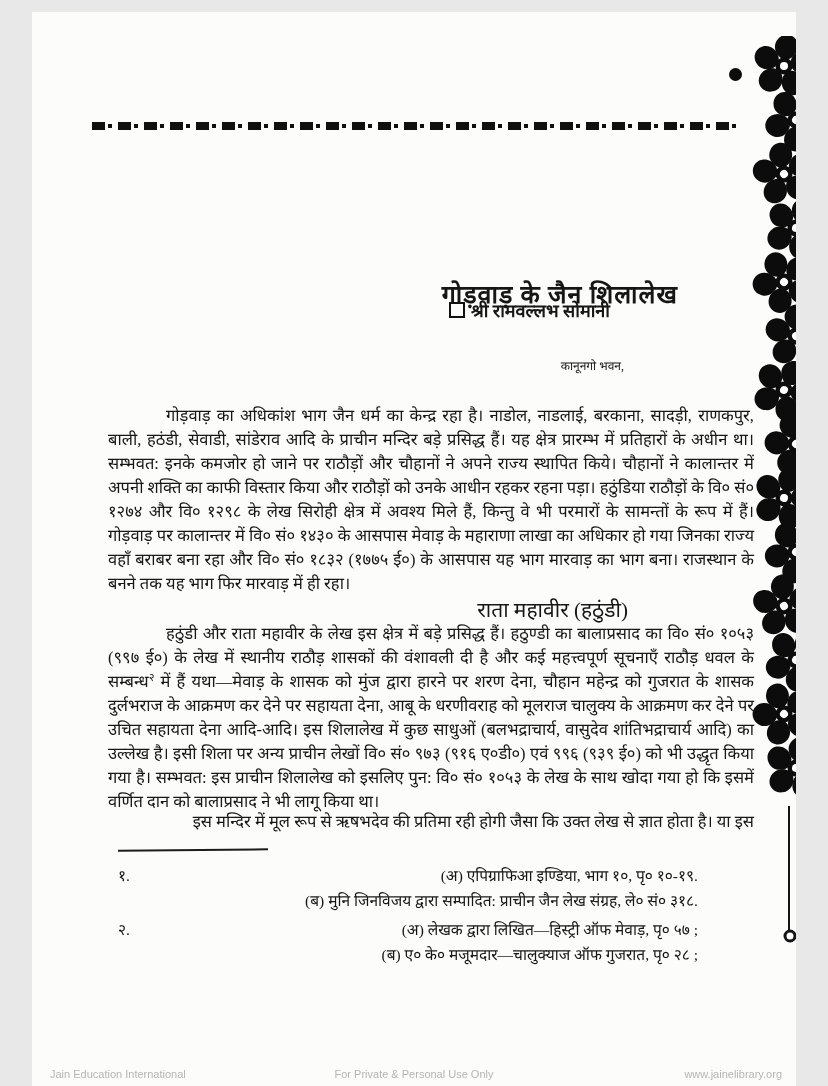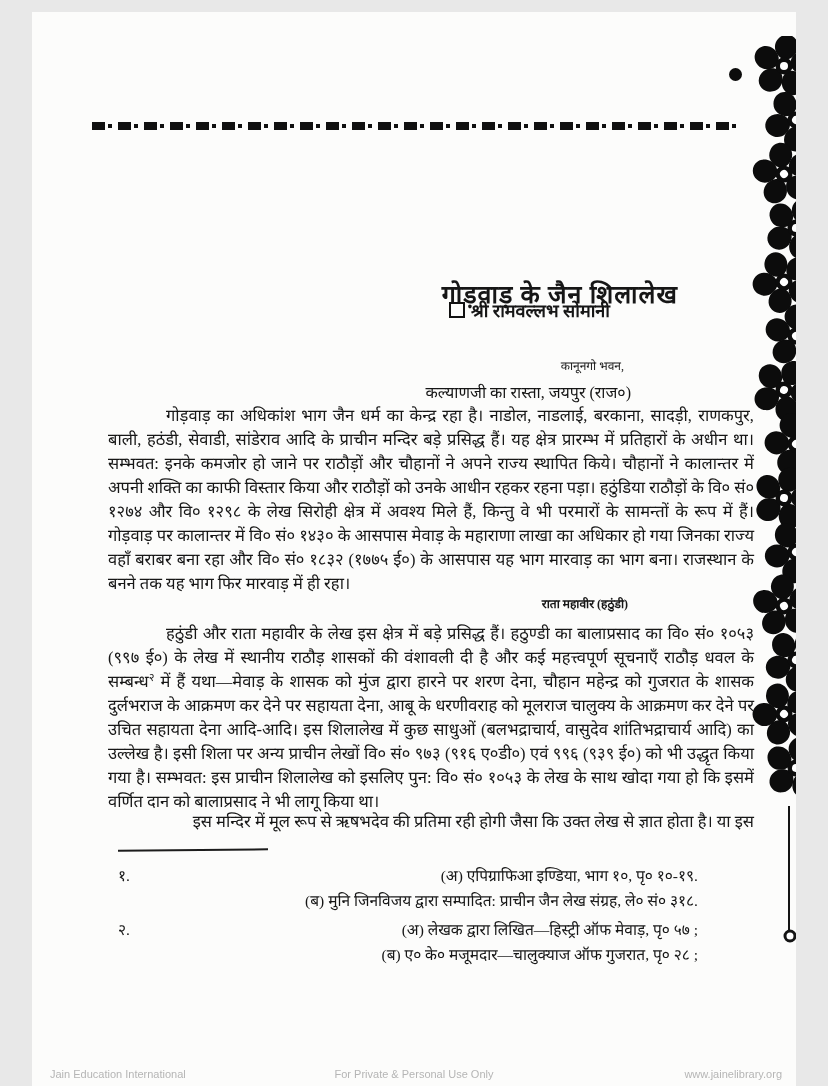--- a/index.html
+++ b/index.html
@@ -26,21 +26,21 @@
   .title{position:absolute;top:264px;right:118px;font-size:25px;font-weight:bold;letter-spacing:1px;white-space:nowrap;}
   .author{position:absolute;top:286px;right:186px;font-size:18px;font-weight:bold;white-space:nowrap;}
   .author-square{display:inline-block;width:12px;height:12px;border:2.5px solid #111;margin-right:6px;vertical-align:-1px;}
   .addr1{position:absolute;top:345px;right:172px;font-size:12px;white-space:nowrap;}
   .addr2{position:absolute;top:369px;right:165px;font-size:16px;white-space:nowrap;}
   
   .para{position:absolute;left:76px;width:646px;font-size:16.5px;line-height:24px;text-align:justify;text-indent:58px;margin:0;}
   .p1{top:392px;}
   .p2{top:610px;}
   .p3{top:798px;text-align:right;}
-  .section-heading{position:absolute;top:583px;right:168px;font-size:12px;font-weight:bold;white-space:nowrap;}
+  .section-heading{position:absolute;top:583px;right:168px;font-size:21px;font-weight:normal;white-space:nowrap;}
   sup.fnref{font-size:11px;line-height:0;}
   
   .fn-rule{position:absolute;top:837px;left:86px;width:150px;height:2px;background:#1c1c1c;transform:rotate(-0.5deg);}
   .footnotes{position:absolute;top:851px;left:86px;width:580px;font-size:15.5px;line-height:25px;}
   .fn{display:flex;margin-bottom:4px;}
   .fn-num{width:34px;flex:none;}
   .fn-body{flex:1;}
   .fn-line{margin:0;text-align:right;}
   
   .footer-text{position:absolute;top:1056px;font-family:"Liberation Sans","DejaVu Sans",sans-serif;font-size:11px;color:#b5b5b5;white-space:nowrap;}
@@ -95,21 +95,20 @@
     </g>
   </svg>
 
   <div class="title">गोड़वाड़ के जैन शिलालेख</div>
 
   <div class="author">
     <span class="author-square"></span><span>श्री रामवल्लभ सोमानी</span>
   </div>
 
   <div class="addr1">कानूनगो भवन,</div>
-  <div class="addr2">कल्याणजी का रास्ता, जयपुर (राज०)</div>
 
   <p class="para p1">गोड़वाड़ का अधिकांश भाग जैन धर्म का केन्द्र रहा है। नाडोल, नाडलाई, बरकाना, सादड़ी, राणकपुर, बाली, हठंडी, सेवाडी, सांडेराव आदि के प्राचीन मन्दिर बड़े प्रसिद्ध हैं। यह क्षेत्र प्रारम्भ में प्रतिहारों के अधीन था। सम्भवत: इनके कमजोर हो जाने पर राठौड़ों और चौहानों ने अपने राज्य स्थापित किये। चौहानों ने कालान्तर में अपनी शक्ति का काफी विस्तार किया और राठौड़ों को उनके आधीन रहकर रहना पड़ा। हठुंडिया राठौड़ों के वि० सं० १२७४ और वि० १२९८ के लेख सिरोही क्षेत्र में अवश्य मिले हैं, किन्तु वे भी परमारों के सामन्तों के रूप में हैं। गोड़वाड़ पर कालान्तर में वि० सं० १४३० के आसपास मेवाड़ के महाराणा लाखा का अधिकार हो गया जिनका राज्य वहाँ बराबर बना रहा और वि० सं० १८३२ (१७७५ ई०) के आसपास यह भाग मारवाड़ का भाग बना। राजस्थान के बनने तक यह भाग फिर मारवाड़ में ही रहा।</p>
 
   <div class="section-heading">राता महावीर (हठुंडी)</div>
 
   <p class="para p2"><span>हठुंडी और राता महावीर के लेख इस क्षेत्र में बड़े प्रसिद्ध हैं। हठुण्डी का बालाप्रसाद का वि० सं० १०५३ (९९७ ई०) के लेख में स्थानीय राठौड़ शासकों की वंशावली दी है और कई महत्त्वपूर्ण सूचनाएँ राठौड़ धवल के सम्बन्ध</span><sup class="fnref">२</sup><span> में हैं यथा—मेवाड़ के शासक को मुंज द्वारा हारने पर शरण देना, चौहान महेन्द्र को गुजरात के शासक दुर्लभराज के आक्रमण कर देने पर सहायता देना, आबू के धरणीवराह को मूलराज चालुक्य के आक्रमण कर देने पर उचित सहायता देना आदि-आदि। इस शिलालेख में कुछ साधुओं (बलभद्राचार्य, वासुदेव शांतिभद्राचार्य आदि) का उल्लेख है। इसी शिला पर अन्य प्राचीन लेखों वि० सं० ९७३ (९१६ ए०डी०) एवं ९९६ (९३९ ई०) को भी उद्धृत किया गया है। सम्भवत: इस प्राचीन शिलालेख को इसलिए पुन: वि० सं० १०५३ के लेख के साथ खोदा गया हो कि इसमें वर्णित दान को बालाप्रसाद ने भी लागू किया था।</span></p>
 
   <p class="para p3">इस मन्दिर में मूल रूप से ऋषभदेव की प्रतिमा रही होगी जैसा कि उक्त लेख से ज्ञात होता है। या इस</p>
 
   <div class="fn-rule"></div>

